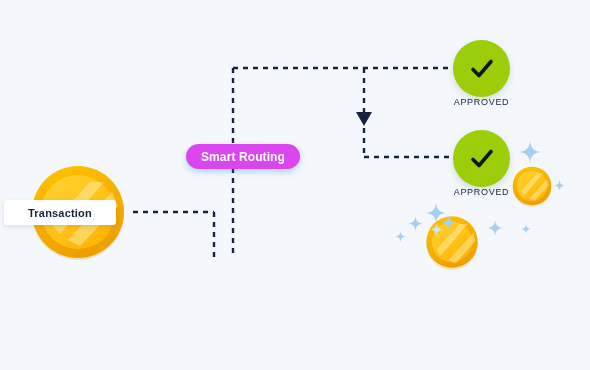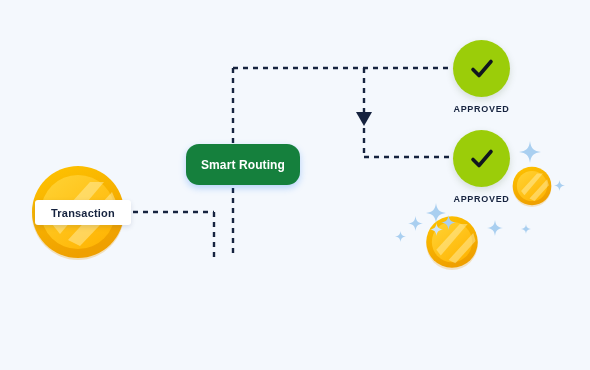--- a/index.html
+++ b/index.html
@@ -29,23 +29,23 @@
   
   .coin-main {
     position: absolute;
     left: 28px;
     top: 162px;
     width: 100px;
     height: 100px;
   }
   .label-chip {
     position: absolute;
-    left: 35px;
+    left: 4px;
     top: 200px;
-    width: 96px;
+    width: 112px;
     height: 25px;
     background: #ffffff;
     border-radius: 3px;
     box-shadow: 0 2px 5px rgba(30,50,90,0.13);
     display: flex;
     align-items: center;
     justify-content: center;
   }
   .label-chip span {
     color: #16233f;
@@ -53,22 +53,22 @@
     font-weight: bold;
     letter-spacing: 0.2px;
   }
 
   
   .routing-pill {
     position: absolute;
     left: 186px;
     top: 144px;
     height: 25px;
-    padding: 8px 15px;
-    background: #15803d;
+    padding: 0 15px;
+    background: #d946ef;
     border-radius: 13px;
     display: flex;
     align-items: center;
     justify-content: center;
     box-shadow: 0 3px 7px rgba(19,115,245,0.28);
   }
   .routing-pill span {
     color: #ffffff;
     font-size: 12px;
     font-weight: bold;
@@ -101,24 +101,24 @@
     width: 55px;
     height: 55px;
     border-radius: 7px;
     background: #f9501e;
     display: flex;
     align-items: center;
     justify-content: center;
     box-shadow: 0 3px 7px rgba(180,60,20,0.20);
   }
   .node-caption {
-    margin-top: 7px;
+    margin-top: 0;
     color: #16233f;
     font-size: 9px;
-    font-weight: bold;
+    font-weight: normal;
     letter-spacing: 0.7px;
     white-space: nowrap;
   }
 
   
   .coin-deco { position: absolute; }
   .coin-sm { left: 511px; top: 165px; width: 42px; height: 42px; }
   .coin-md { left: 424px; top: 214px; width: 56px; height: 56px; }
 
   

